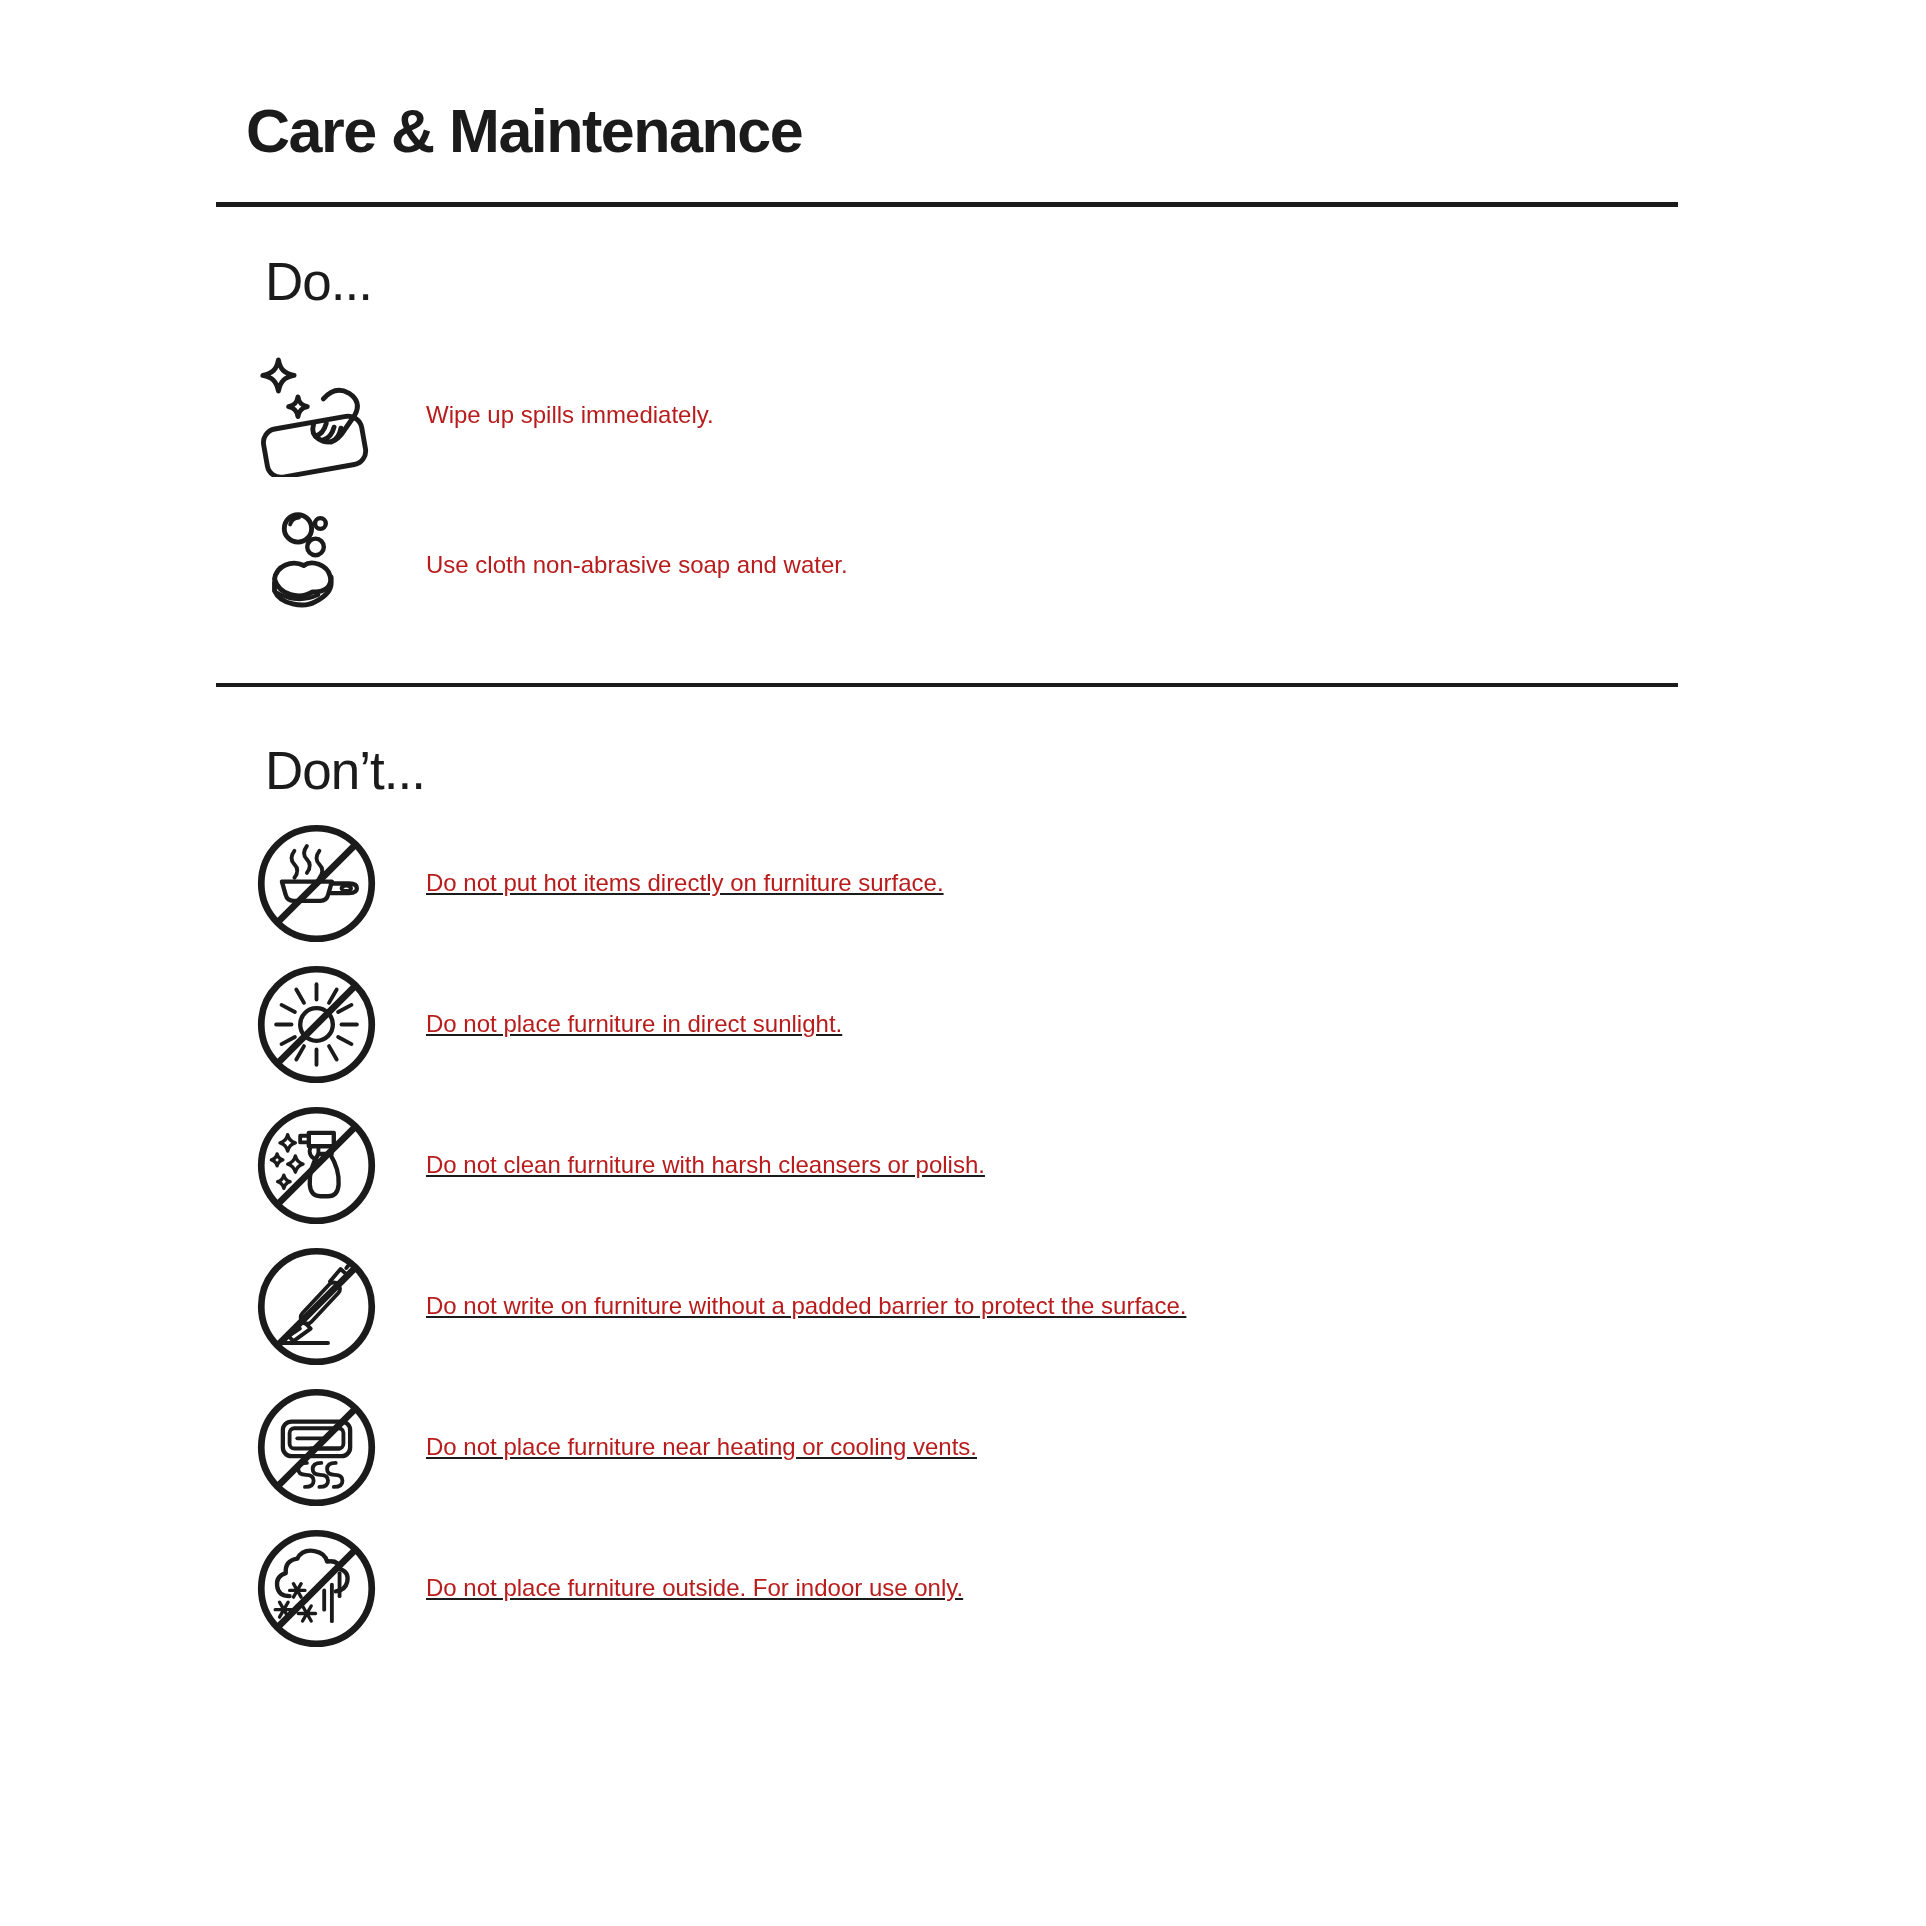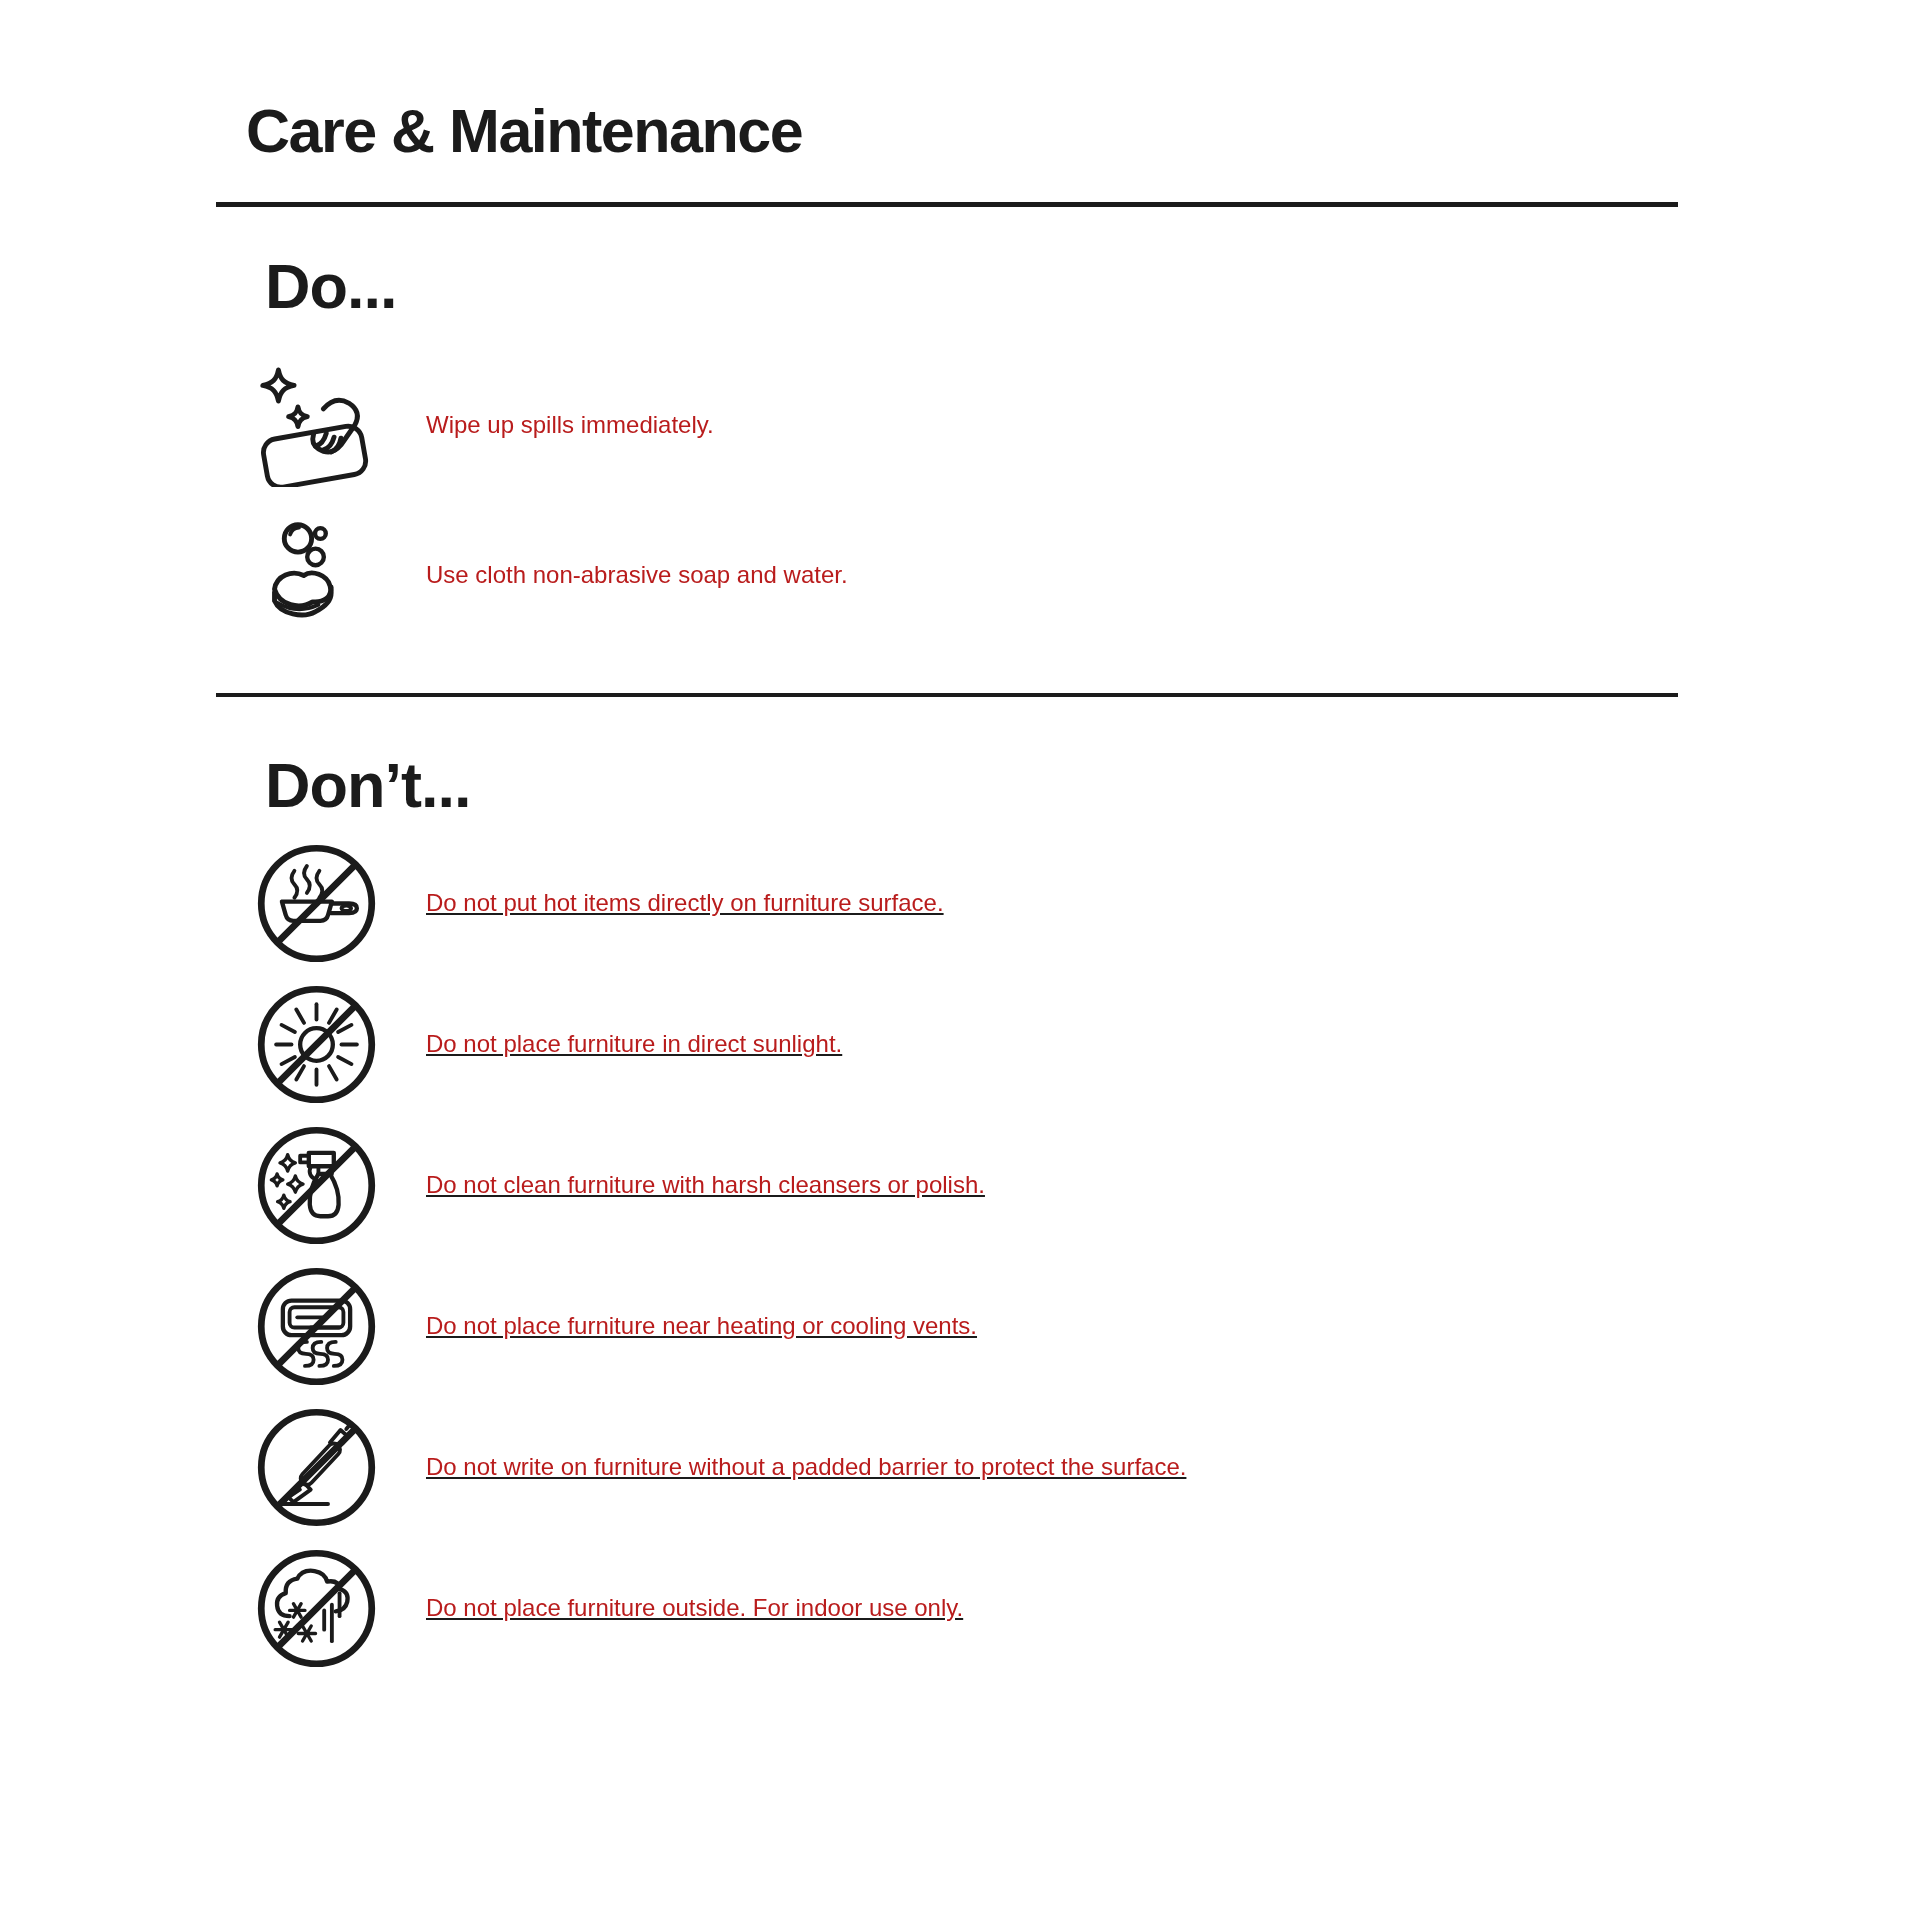--- a/index.html
+++ b/index.html
@@ -3,21 +3,21 @@
 <meta charset="utf-8">
 <style>
   html,body{margin:0;padding:0;}
   body{
     width:1927px;height:1927px;background:#ffffff;
     font-family:"Liberation Sans","DejaVu Sans",sans-serif;
     color:#1b1b1b;overflow:hidden;
   }
   .page{padding-top:101px;}
   h1{margin:0 0 0 246px;font-size:61px;line-height:1;font-weight:bold;letter-spacing:-1.5px;}
-  h2{margin:0 4px 0 265px;font-size:63px;line-height:1;font-weight:bold;letter-spacing:-1px;}
+  h2{margin:0 4px 0 265px;font-size:53px;line-height:1;font-weight:normal;letter-spacing:-1px;}
   .rule{margin-left:216px;width:1462px;background:#1b1b1b;}
   .rule-top{height:5px;margin-top:40px;}
   .rule-mid{height:4px;margin-top:43px;}
   .sec-do h2{margin-top:48px;}
   .sec-dont h2{margin-top:57px;}
   .sec-do .items{margin-top:32px;}
   .sec-dont .items{margin-top:16px;text-decoration:underline;}
   .row{display:flex;align-items:center;}
   .sec-do .row{height:150px;}
   .sec-dont .row{height:141px;}
@@ -129,47 +129,47 @@
     <path d="M24 104 L104 24" stroke-width="7"></path>
   </svg>
 </span>
     <span class="item-text">Do not clean furniture with harsh cleansers or polish.</span>
   </div>
 
   <div class="row">
     <span class="icon-cell">
   <svg width="123" height="123" viewBox="0 0 128 128" fill="none" stroke="#1b1b1b" stroke-linecap="round" stroke-linejoin="round">
     <circle cx="64" cy="64" r="57.5" stroke-width="7"></circle>
+    <rect x="41" y="54" width="54" height="13" rx="6.5" transform="rotate(-47 68 60.5)" stroke-width="4"></rect>
+    <path d="M35 95 L49 78 L58 87 L40 100 Z" stroke-width="4"></path>
+    <path d="M35 95 L47 87" stroke-width="3.5"></path>
+    <path d="M78 38 l11 -13 l8 7 l-6 7" stroke-width="4"></path>
+    <path d="M95 24 l5 -6" stroke-width="4"></path>
+    <path d="M28 102 H76" stroke-width="4"></path>
+    <path d="M24 104 L104 24" stroke-width="7"></path>
+  </svg>
+</span>
+    <span class="item-text">Do not write on furniture without a padded barrier to protect the surface.</span>
+  </div>
+
+  <div class="row">
+    <span class="icon-cell">
+  <svg width="123" height="123" viewBox="0 0 128 128" fill="none" stroke="#1b1b1b" stroke-linecap="round" stroke-linejoin="round">
+    <circle cx="64" cy="64" r="57.5" stroke-width="7"></circle>
     <rect x="29" y="37" width="70" height="36" rx="9" stroke-width="4.5"></rect>
     <rect x="36" y="44" width="56" height="21" rx="5" stroke-width="4"></rect>
     <path d="M44 54.5 h28" stroke-width="4"></path>
     <path d="M58 65 h30" stroke-width="4"></path>
     <path d="M54 80 q-9 0 -9 6.5 q0 6 8 6 q8 0 8 6 q0 6.5 -9 6.5" stroke-width="4"></path>
     <path d="M69 80 q-9 0 -9 6.5 q0 6 8 6 q8 0 8 6 q0 6.5 -9 6.5" stroke-width="4"></path>
     <path d="M84 80 q-9 0 -9 6.5 q0 6 8 6 q8 0 8 6 q0 6.5 -9 6.5" stroke-width="4"></path>
     <path d="M24 104 L104 24" stroke-width="7"></path>
   </svg>
 </span>
     <span class="item-text">Do not place furniture near heating or cooling vents.</span>
-  </div>
-
-  <div class="row">
-    <span class="icon-cell">
-  <svg width="123" height="123" viewBox="0 0 128 128" fill="none" stroke="#1b1b1b" stroke-linecap="round" stroke-linejoin="round">
-    <circle cx="64" cy="64" r="57.5" stroke-width="7"></circle>
-    <rect x="41" y="54" width="54" height="13" rx="6.5" transform="rotate(-47 68 60.5)" stroke-width="4"></rect>
-    <path d="M35 95 L49 78 L58 87 L40 100 Z" stroke-width="4"></path>
-    <path d="M35 95 L47 87" stroke-width="3.5"></path>
-    <path d="M78 38 l11 -13 l8 7 l-6 7" stroke-width="4"></path>
-    <path d="M95 24 l5 -6" stroke-width="4"></path>
-    <path d="M28 102 H76" stroke-width="4"></path>
-    <path d="M24 104 L104 24" stroke-width="7"></path>
-  </svg>
-</span>
-    <span class="item-text">Do not write on furniture without a padded barrier to protect the surface.</span>
   </div>
 
   <div class="row">
     <span class="icon-cell">
   <svg width="123" height="123" viewBox="0 0 128 128" fill="none" stroke="#1b1b1b" stroke-linecap="round" stroke-linejoin="round">
     <circle cx="64" cy="64" r="57.5" stroke-width="7"></circle>
     <path d="M36 72 Q24 72 23 61 Q22 51 32 48 Q31 35 44 33 Q49 23 62 25 Q73 27 75 36 Q87 34 89 44 Q98 47 96 57 Q94 66 84 67" stroke-width="4.5"></path>
     <path d="M72 66 V86" stroke-width="4"></path>
     <path d="M80 60 V98" stroke-width="4"></path>
     <path d="M88 48 V72" stroke-width="4"></path>

